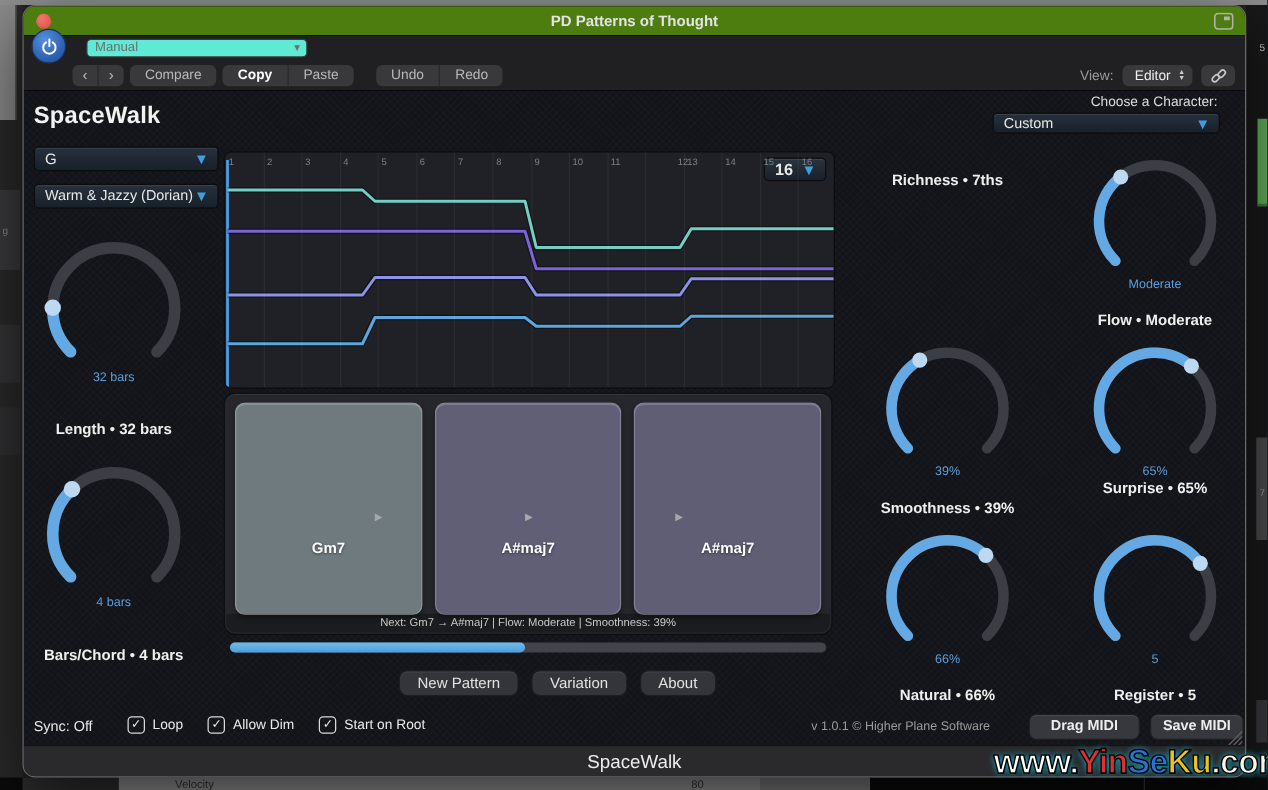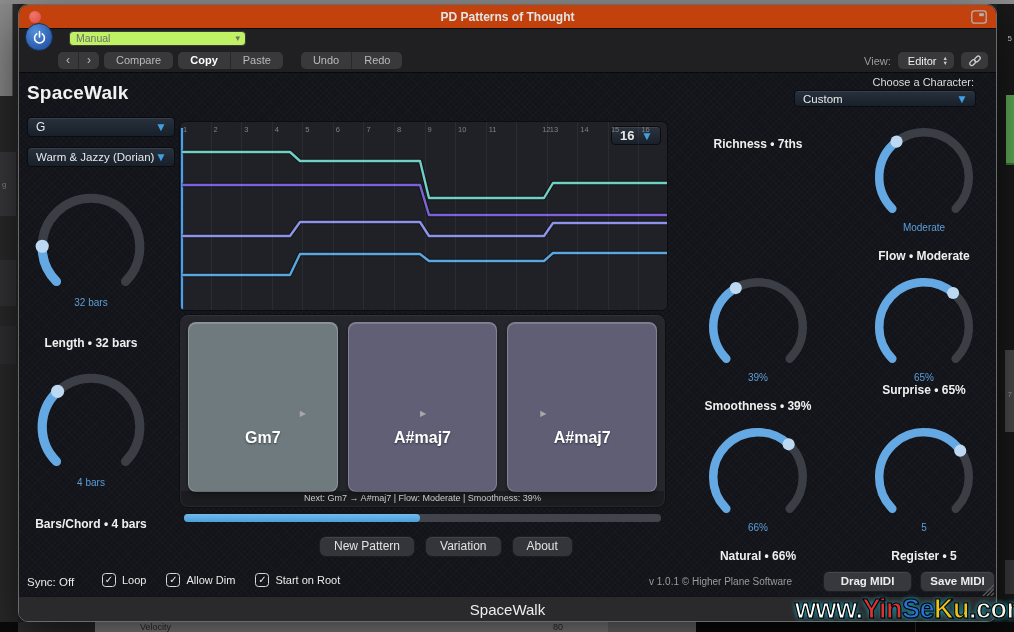--- a/index.html
+++ b/index.html
@@ -26,32 +26,32 @@
   .daw-bottom .b-gray .vel { position:absolute; left:45px; top:0; }
   .daw-bottom .b-gray .vval { position:absolute; left:458px; top:0; }
   .daw-bottom .b-gray2 { position:absolute; left:608px; top:0; width:88px; height:10px; background:#7d7d7d; }
   .daw-bottom .vline { position:absolute; left:915px; top:0; width:1px; height:10px; background:#3a3a3a; }
 
   
   .pd-window { position:absolute; left:18px; top:4px; width:979px; height:618px;
     background:#17181c; border-radius:10px; border:1px solid #6a6a6a;
     box-shadow:0 18px 50px rgba(0,0,0,.65); overflow:hidden; }
 
-  .titlebar { position:relative; height:24px; background:#c2410c; border-bottom:1px solid #0d0d0d; }
+  .titlebar { position:relative; height:24px; background:#4d7c0f; border-bottom:1px solid #0d0d0d; }
   .traffic-red { position:absolute; left:10px; top:6px; width:12px; height:12px; border-radius:50%;
     background:radial-gradient(circle at 35% 30%, #f0766d, #dd4c43); }
   .win-title { position:absolute; left:0; right:0; top:0; height:24px; line-height:24px; text-align:center;
     font-size:12px; font-weight:bold; color:#e3e3e3; }
   .win-icon { position:absolute; right:9px; top:5px; width:16px; height:14px; }
 
   .toolbar { position:relative; height:44px; background:#202022; border-bottom:1px solid #090909; }
   .power-btn { position:absolute; left:6px; top:-6px; width:28px; height:28px; border-radius:50%;
     background:radial-gradient(circle at 38% 30%, #5590dd, #2a5cab 70%); border:1px solid #16335f;
     display:flex; align-items:center; justify-content:center; }
-  .preset-select { position:absolute; left:50px; top:2px; width:177px; height:15px; background:#bef264;
+  .preset-select { position:absolute; left:50px; top:2px; width:177px; height:15px; background:#5eead4;
     border:1px solid #3a3a3c; border-radius:4px; color:#6e6e6e; font-size:10.5px; line-height:13px;
     padding:0 6px; }
   .preset-select .chev { position:absolute; right:5px; top:0; color:#6e6e6e; font-size:9px; }
   .tb-row { position:absolute; left:39px; top:23px; height:17px; display:flex; gap:5px; }
   .seg-group { display:flex; background:#39393b; border-radius:5px; overflow:hidden; height:17px; }
   .seg { padding:0 12px; font-size:11px; line-height:17px; color:#b9b9b9; border:none; background:transparent; cursor:default; }
   .seg + .seg { border-left:1px solid #29292b; }
   .seg.arrow { padding:0 8px; font-size:12px; }
   .seg.active { color:#ffffff; font-weight:bold; }
   .tb-right { position:absolute; right:8px; top:23px; height:17px; display:flex; align-items:center; gap:7px; }
@@ -92,21 +92,21 @@
   .dd-len { position:absolute; right:6px; top:4px; width:50px; height:19px; font-size:13px; font-weight:bold;
     background:linear-gradient(#2b333e,#1a2029); }
 
   
   .cards-panel { position:absolute; left:160px; top:241px; width:487px; height:194px;
     background:#26272c; border-radius:9px; border:1px solid #0e0f12; box-shadow:inset 0 1px 0 rgba(255,255,255,.06); }
   .cards-row { position:absolute; left:8px; top:7px; right:8px; height:170px; display:flex; gap:10px; }
   .chord-card { flex:1; border-radius:8px; border:1px solid rgba(255,255,255,.22);
     box-shadow:inset 0 1px 0 rgba(255,255,255,.18), 0 2px 4px rgba(0,0,0,.35);
     display:flex; align-items:center; justify-content:center; padding-top:62px; }
-  .chord-card span { font-size:16px; font-weight:bold; color:#fff; text-shadow:0 1px 2px rgba(0,0,0,.5); }
+  .chord-card span { font-size:12px; font-weight:bold; color:#fff; text-shadow:0 1px 2px rgba(0,0,0,.5); }
   .card-arrow { position:absolute; font-size:8px; color:#a8a8a8; top:94px; }
   .chords-status { position:absolute; left:1px; right:1px; bottom:1px; height:15px; line-height:15px;
     text-align:center; font-size:9px; color:#c9c9c9; background:rgba(0,0,0,.28); border-radius:0 0 8px 8px; }
 
   .progress { position:absolute; left:165px; top:441px; width:477px; height:8px; background:#42444b; border-radius:4px; }
   .progress .fill { height:8px; border-radius:4px; background:linear-gradient(#74bbe9,#49a0dc); }
 
   .action-row { position:absolute; left:300px; top:463px; display:flex; gap:10px; }
   .action-btn { height:21px; padding:0 14px; background:#33353b; border:1px solid #1c1d21; border-radius:7px;
     color:#e2e2e2; font-size:12px; line-height:19px; box-shadow:inset 0 1px 0 rgba(255,255,255,.07); }

